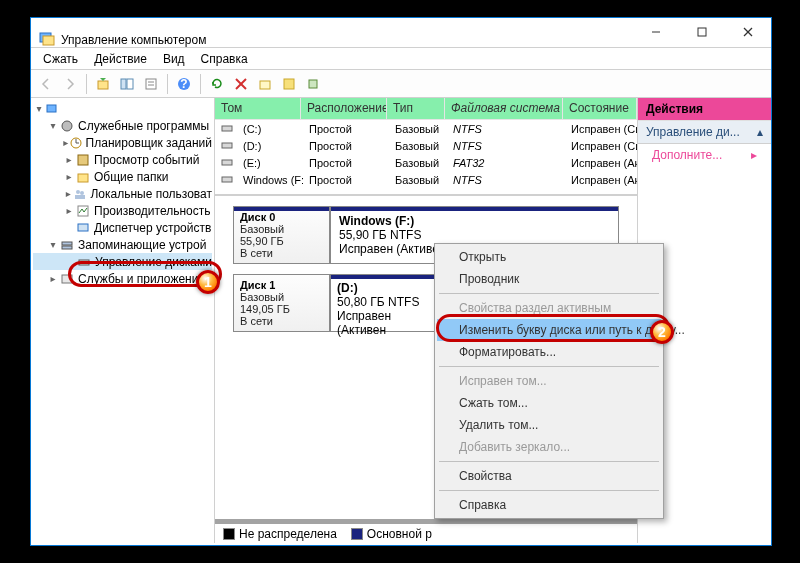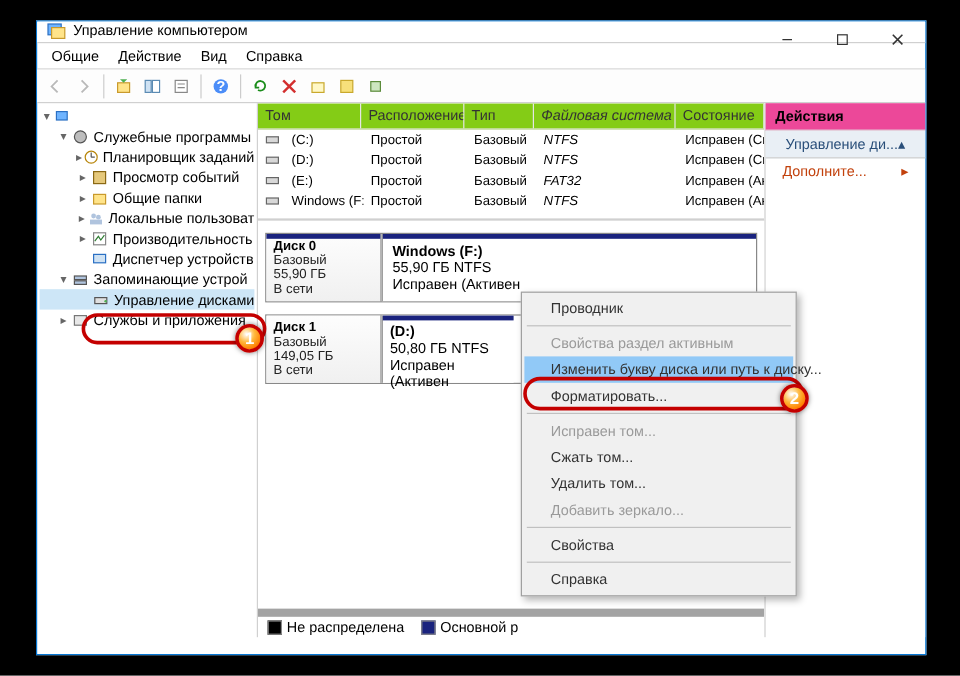--- a/index.html
+++ b/index.html
@@ -20,23 +20,23 @@
       position: absolute;
       left: 30px;
       top: 17px;
       width: 742px;
       height: 529px;
       background: #fff;
       border: 1px solid #0677d4;
       box-shadow: 0 0 8px rgba(0,0,0,.3);
     }
     .titlebar {
-      height: 18px;
+      height: 30px;
       display: flex;
-      align-items: flex-start;
+      align-items: flex-end;
       padding-left: 8px;
       background: #fff;
       border-bottom: 1px solid #d0d0d0;
     }
     .titlebar-icon {
       width: 16px; height: 16px;
       margin-right: 6px;
       display: flex;
       align-items: center;
       justify-content: center;
@@ -101,21 +101,21 @@
       overflow:hidden;
       min-width: 0;
     }
     .vol-list {
       border-bottom: 2px inset #d0d0d0;
       height: 98px;
       overflow:hidden;
     }
     .vhead {
       display:flex;
-      background:#84cc16;
+      background:#86efac;
       height:22px;
       border-bottom:1px solid #e5e5e5;
     }
     .vh {
       border-right:1px solid #e5e5e5;
       padding:3px 6px;
       color:#333;
       font-weight:400;
       overflow:hidden; white-space:nowrap;
     }
@@ -129,21 +129,21 @@
     .diskico { width:14px;height:14px;margin-left:6px;margin-right:2px; }
 
     .disk-map {
       flex:1;
       overflow:hidden;
       background:#fff;
       position: relative;
     }
     .disk-row {
       display:flex;
-      margin: 10px 6px;
+      margin: 10px 18px;
       height: 58px;
       border: 1px solid #888;
     }
     .disk-label {
       width: 96px;
       border-right:1px solid #888;
       padding:4px 6px;
       background: linear-gradient(#fdfdfd,#f0f0f0);
       position: relative;
     }
@@ -156,39 +156,39 @@
       border-left:1px solid #888;
       padding:2px 6px;
       background:#fff;
       font-size:11px;
       position: relative;
     }
     .part .pb { position:absolute; left:0;top:0;height:4px;width:100%;}
     .pb-blue { background:#1a237e; }
     .part .pt { font-weight:600; }
     .legend {
-      border-top:7px solid #a3a3a3;
+      border-top:5px solid #a3a3a3;
       height: 24px;
       display:flex; align-items:center;
       padding: 0 8px;
       gap: 14px;
       font-size: 11px;
     }
     .lg-sw { width:12px;height:12px;border:1px solid #888;display:inline-block;margin-right:4px;vertical-align:middle;}
     .lg-black { background:#000; }
     .lg-blue  { background:#1a237e; }
 
     .actions {
       width: 134px;
       border-left:1px solid #d0d0d0;
       background:#fff;
     }
     .act-hd { padding:4px 8px; font-weight:700; border-bottom:1px solid #e0e0e0; background:#ec4899;}
-    .act-sec { padding:4px 8px; background:#e9eff5; border-bottom:1px solid #d0d0d0; color:#2a4f7a; font-weight:normal; display:flex;justify-content:center;align-items:center;}
-    .act-it { padding:4px 14px; color:#c2410c; }
+    .act-sec { padding:4px 8px; background:#e9eff5; border-bottom:1px solid #d0d0d0; color:#2a4f7a; font-weight:normal; display:flex;justify-content:space-between;align-items:center;}
+    .act-it { padding:4px 14px; color:#ec4899; }
 
     
     .ctx {
       position: absolute;
       left: 434px;
       top: 243px;
       width: 230px;
       background:#f0f0f0;
       border:1px solid #a0a0a0;
       box-shadow: 3px 3px 6px rgba(0,0,0,.3);
@@ -253,21 +253,21 @@
       <div class="ctrl-btn close-btn">
         <svg width="10" height="10">
             <line x1="1" y1="1" x2="9" y2="9" stroke="currentColor" stroke-width="1.3"></line>
             <line x1="9" y1="1" x2="1" y2="9" stroke="currentColor" stroke-width="1.3"></line>
           </svg>
       </div>
     </div>
   </div>
 
   <div class="menubar">
-    <div class="menu-it">Общие</div>
+    <div class="menu-it">Сжать</div>
     <div class="menu-it">Действие</div>
     <div class="menu-it">Вид</div>
     <div class="menu-it">Справка</div>
   </div>
 
   <div class="toolbar">
     <div class="tb dis">
         <svg width="12" height="12">
           <path d="M8 1 L3 6 L8 11" fill="none" stroke="#555" stroke-width="1.5"></path>
         </svg>
@@ -547,20 +547,21 @@
       <div class="act-it">
         <span>Дополните...</span>
         <span style="float:right">▸</span>
       </div>
     </div>
 
   </div>
 </div>
 
 <div class="ctx">
+  <div class="ctx-it">Открыть</div>
   <div class="ctx-it">Проводник</div>
   <div class="ctx-sep"></div>
   <div class="ctx-it dis">Свойства раздел активным</div>
   <div class="ctx-it hl">Изменить букву диска или путь к диску...</div>
   <div class="ctx-it">Форматировать...</div>
   <div class="ctx-sep"></div>
   <div class="ctx-it dis">Исправен том...</div>
   <div class="ctx-it">Сжать том...</div>
   <div class="ctx-it">Удалить том...</div>
   <div class="ctx-it dis">Добавить зеркало...</div>

